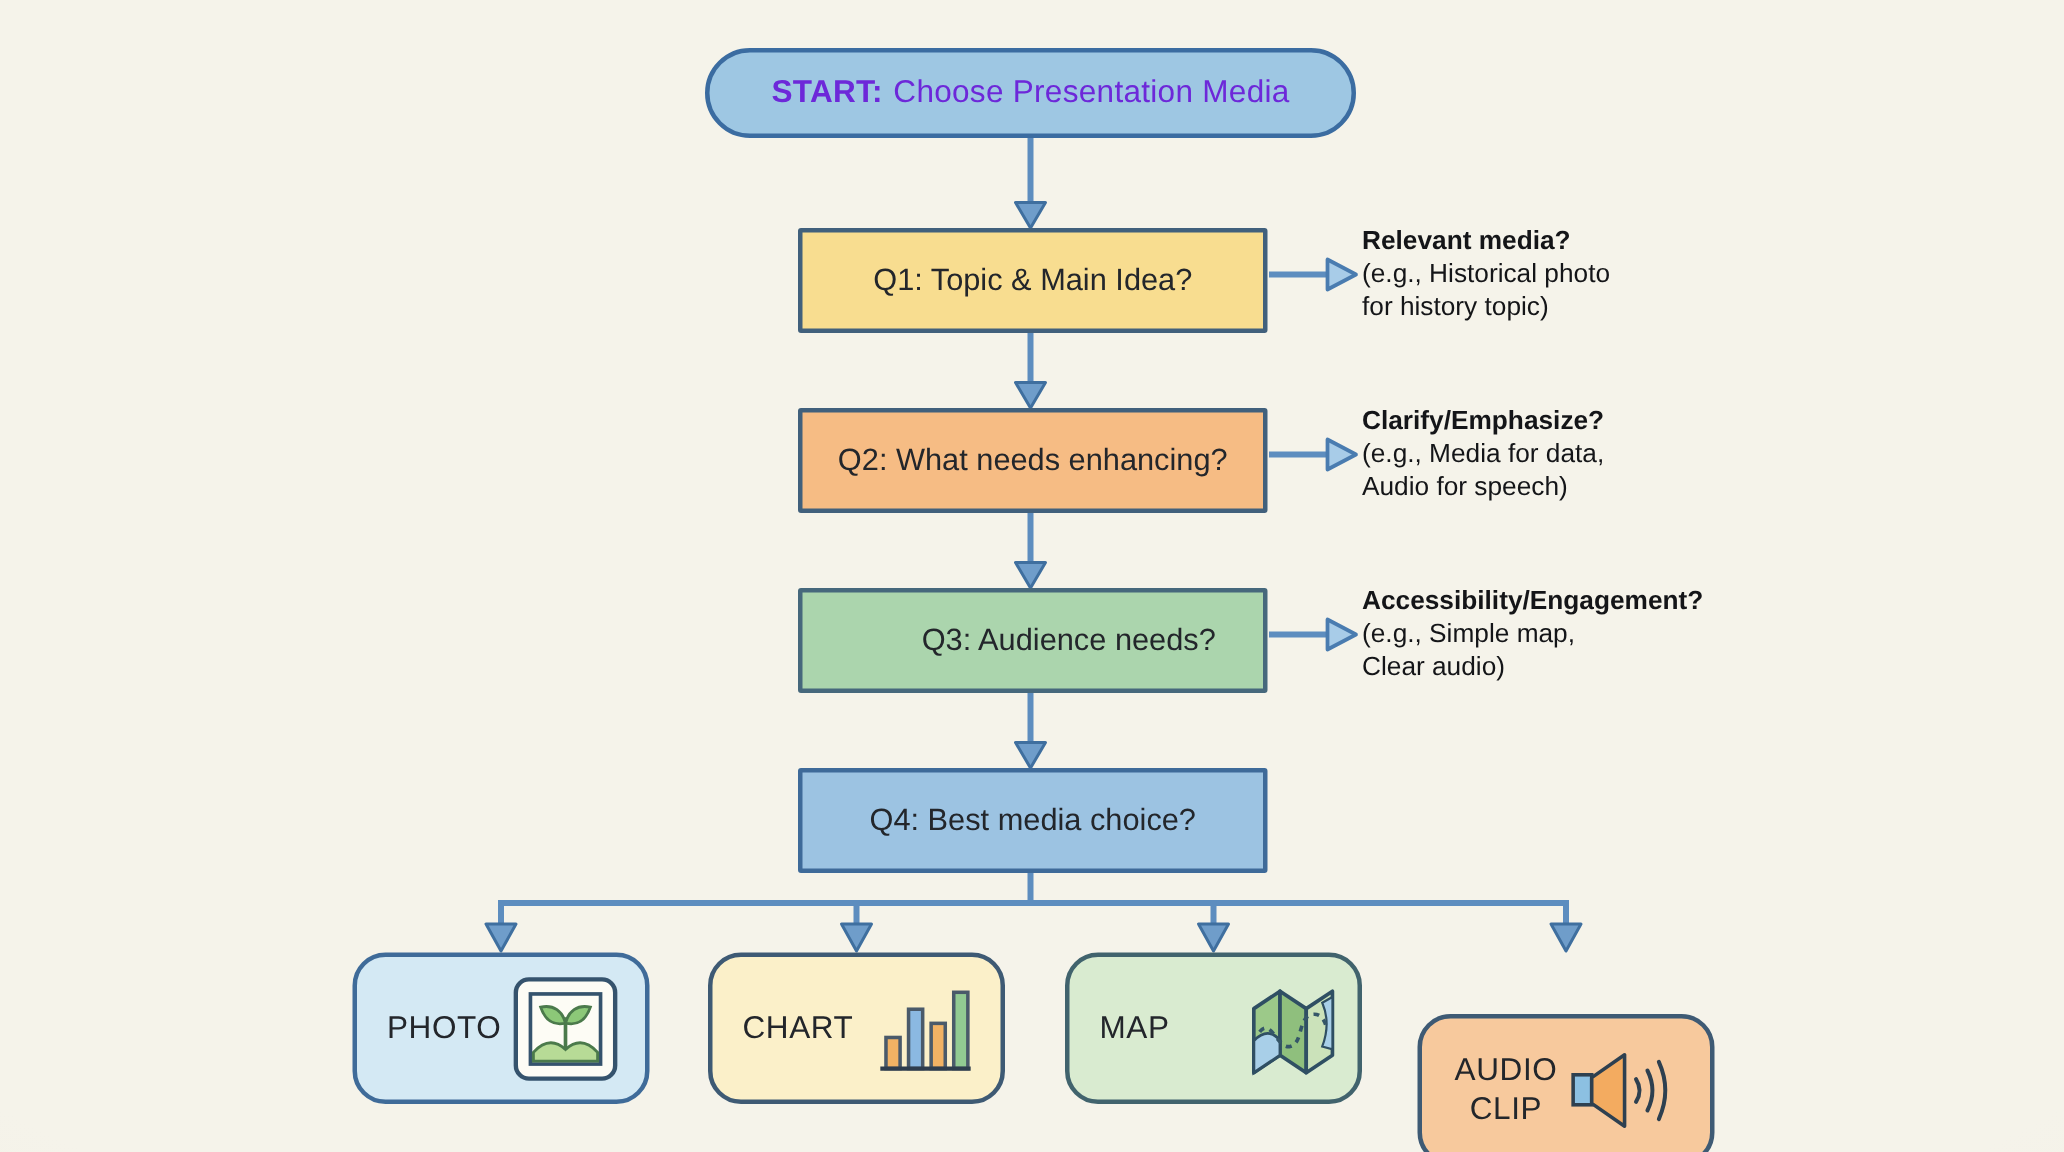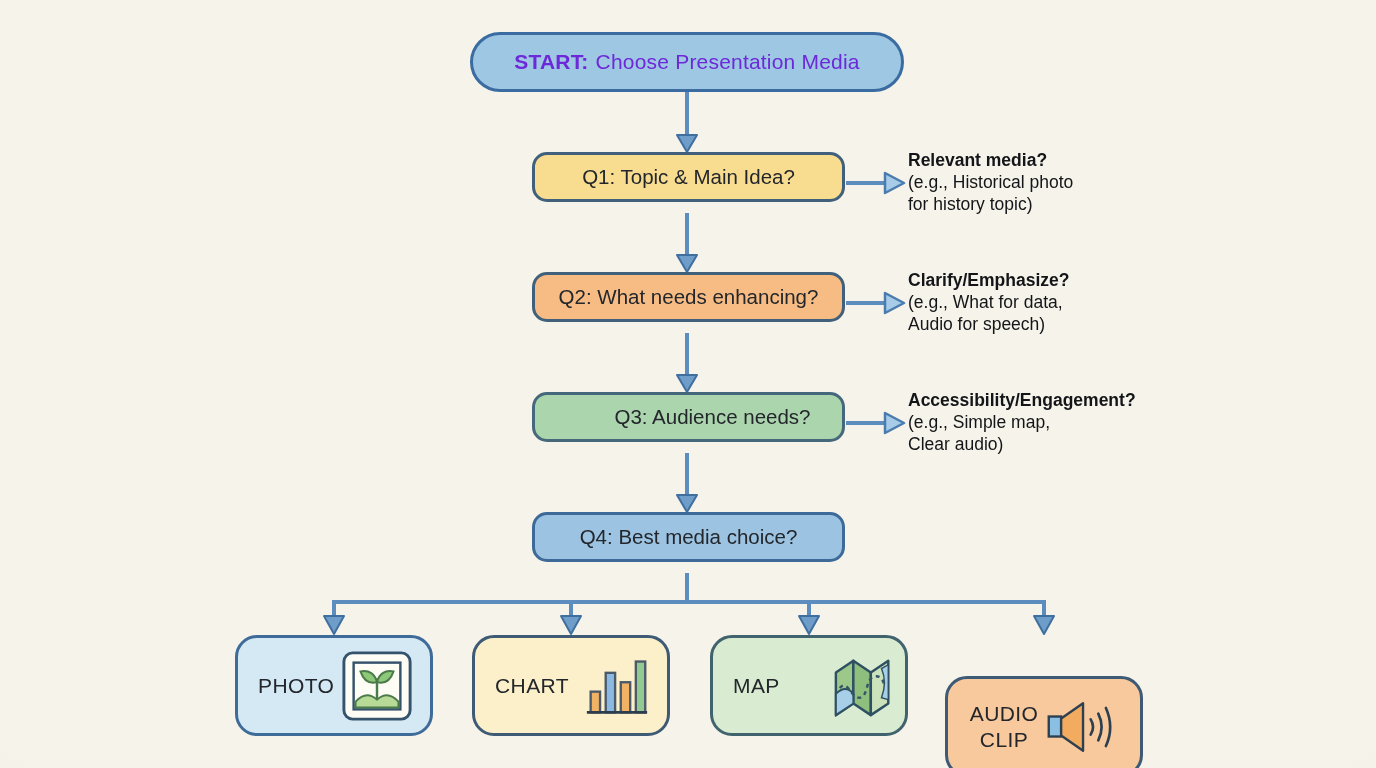--- a/index.html
+++ b/index.html
@@ -13,21 +13,21 @@
   .node{
     position:absolute;display:flex;align-items:center;justify-content:center;
     box-sizing:border-box;text-align:center;
   }
   .start{
     left:470px;top:32px;width:434px;height:60px;border-radius:30px;
     border:3px solid #3b6ca1;font-size:21px;letter-spacing:.2px;color:#6d28d9;
   }
   .start .bold{font-weight:bold;margin-right:7px;}
   .q{
-    left:532px;width:313px;height:50px;border-radius:15px;
+    left:532px;width:313px;height:70px;border-radius:2px;
     border:3px solid #41607c;font-size:20.5px;color:#23262b;
   }
   .q1{top:152px;}
   .q2{top:272px;}
   .q3{top:392px;border-color:#46687c;}
   .q4{top:512px;border-color:#3e6a99;}
   .note{position:absolute;left:908px;width:260px;font-size:17.5px;line-height:22px;color:#141518;}
   .note1{top:149px;}
   .note2{top:269px;}
   .note3{top:389px;}
@@ -102,21 +102,21 @@
     <span>Q4: Best media choice?</span>
   </div>
 
   <div class="note note1">
     <div class="note-title">Relevant media?</div>
     <div class="note-line">(e.g., Historical photo</div>
     <div class="note-line">for history topic)</div>
   </div>
   <div class="note note2">
     <div class="note-title">Clarify/Emphasize?</div>
-    <div class="note-line">(e.g., What for data,</div>
+    <div class="note-line">(e.g., Media for data,</div>
     <div class="note-line">Audio for speech)</div>
   </div>
   <div class="note note3">
     <div class="note-title">Accessibility/Engagement?</div>
     <div class="note-line">(e.g., Simple map,</div>
     <div class="note-line">Clear audio)</div>
   </div>
 
   <div class="out out-photo" style="background-color: rgb(212, 233, 244);">
     <span class="out-label">PHOTO</span>

